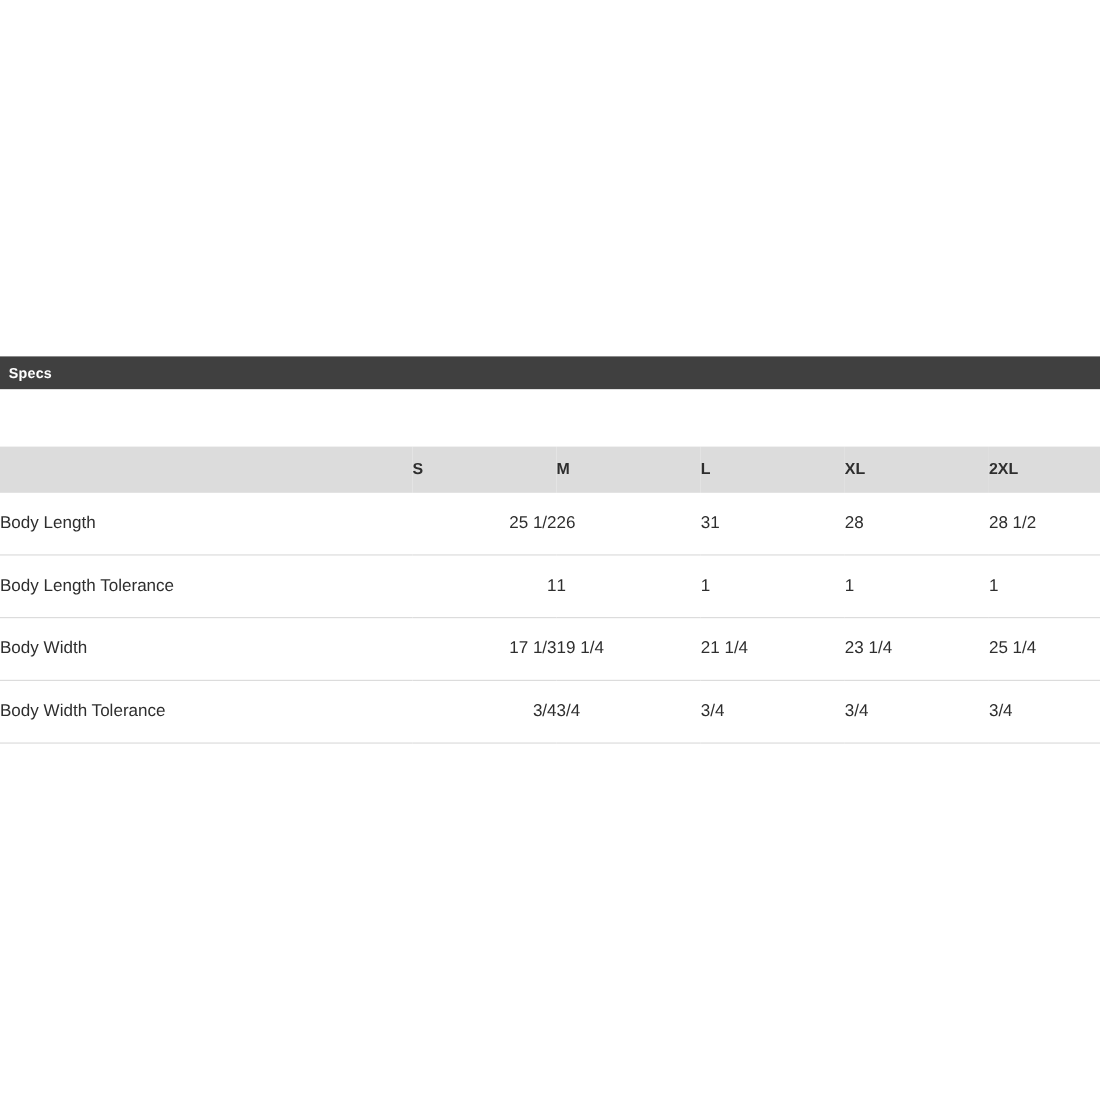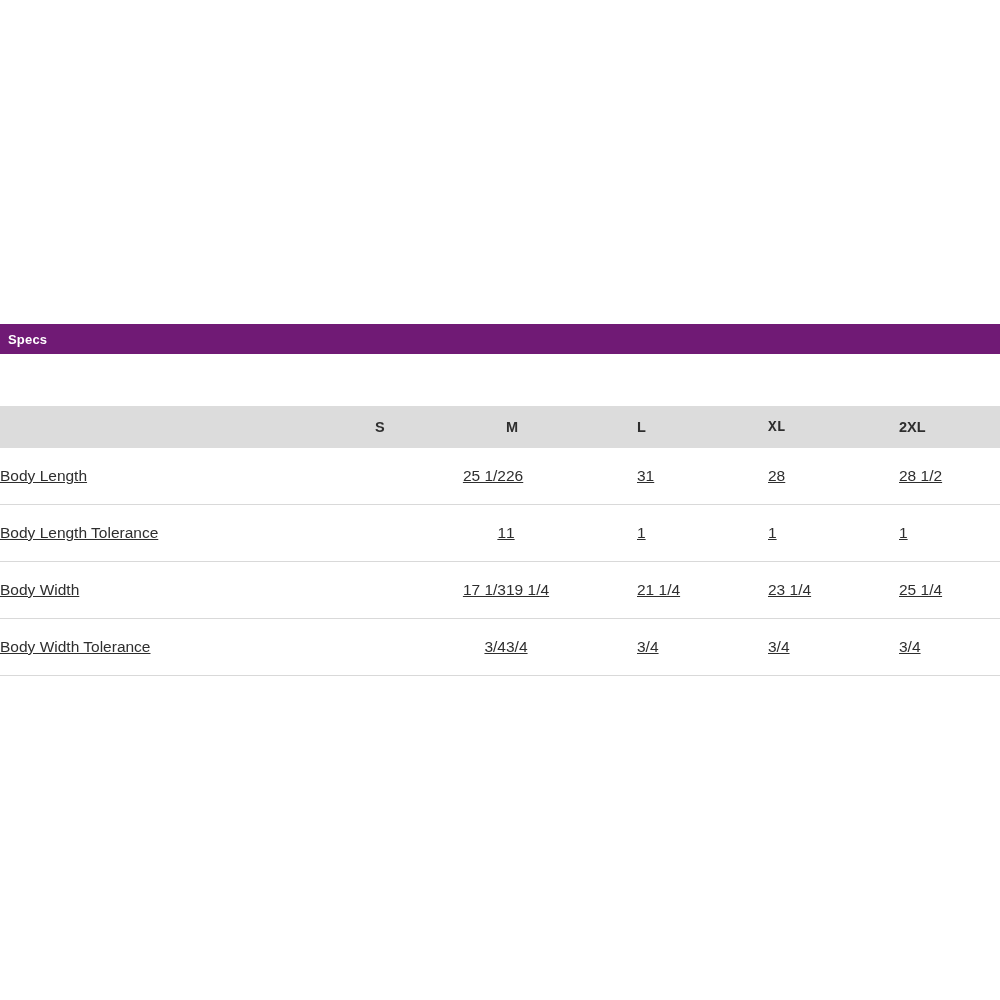--- a/index.html
+++ b/index.html
@@ -17,21 +17,21 @@
   }
 
   #specs-panel {
     position: absolute;
     left: 0;
     top: 324px;
     width: 1000px;
   }
 
   .section-header {
-    background: #701a75;
+    background: #404040;
     color: #ffffff;
     height: 30px;
     display: flex;
     align-items: center;
     padding-left: 8px;
     box-sizing: border-box;
   }
   .section-header-title {
     font-size: 13px;
     font-weight: bold;
@@ -68,39 +68,38 @@
   table.spec-table tbody tr:last-child {
     border-bottom: 1px solid #d9d9d9;
   }
   table.spec-table tbody td {
     height: 56px;
     font-size: 15.5px;
     color: #2e2e2e;
     padding: 0;
     vertical-align: middle;
     font-weight: normal;
-    text-decoration: underline;
   }
 
   
   col.c-label { width: 375px; }
   col.c-size  { width: 131px; }
 
   .cell-label { padding-left: 22px; }
   .cell-s  { padding-left: 6px; text-align: right; }
   .cell-m  { padding-left: 12px; }
   .cell-l  { padding-left: 17px; }
   .cell-xl { padding-left: 20px; }
   .cell-2xl{ padding-left: 24px; }
 
   .th-label { padding-left: 22px; }
   .th-s  { padding-left: 6px; }
   .th-m  { padding-left: 12px; }
   .th-l  { padding-left: 17px; }
-  .th-xl { padding-left: 20px; font-family: Liberation Mono, monospace; }
+  .th-xl { padding-left: 20px; }
   .th-2xl{ padding-left: 24px; }
 </style>
 </head>
 <body>
 
 <div id="specs-panel">
 
   <div class="section-header">
     <span class="section-header-title">Specs</span>
   </div>

